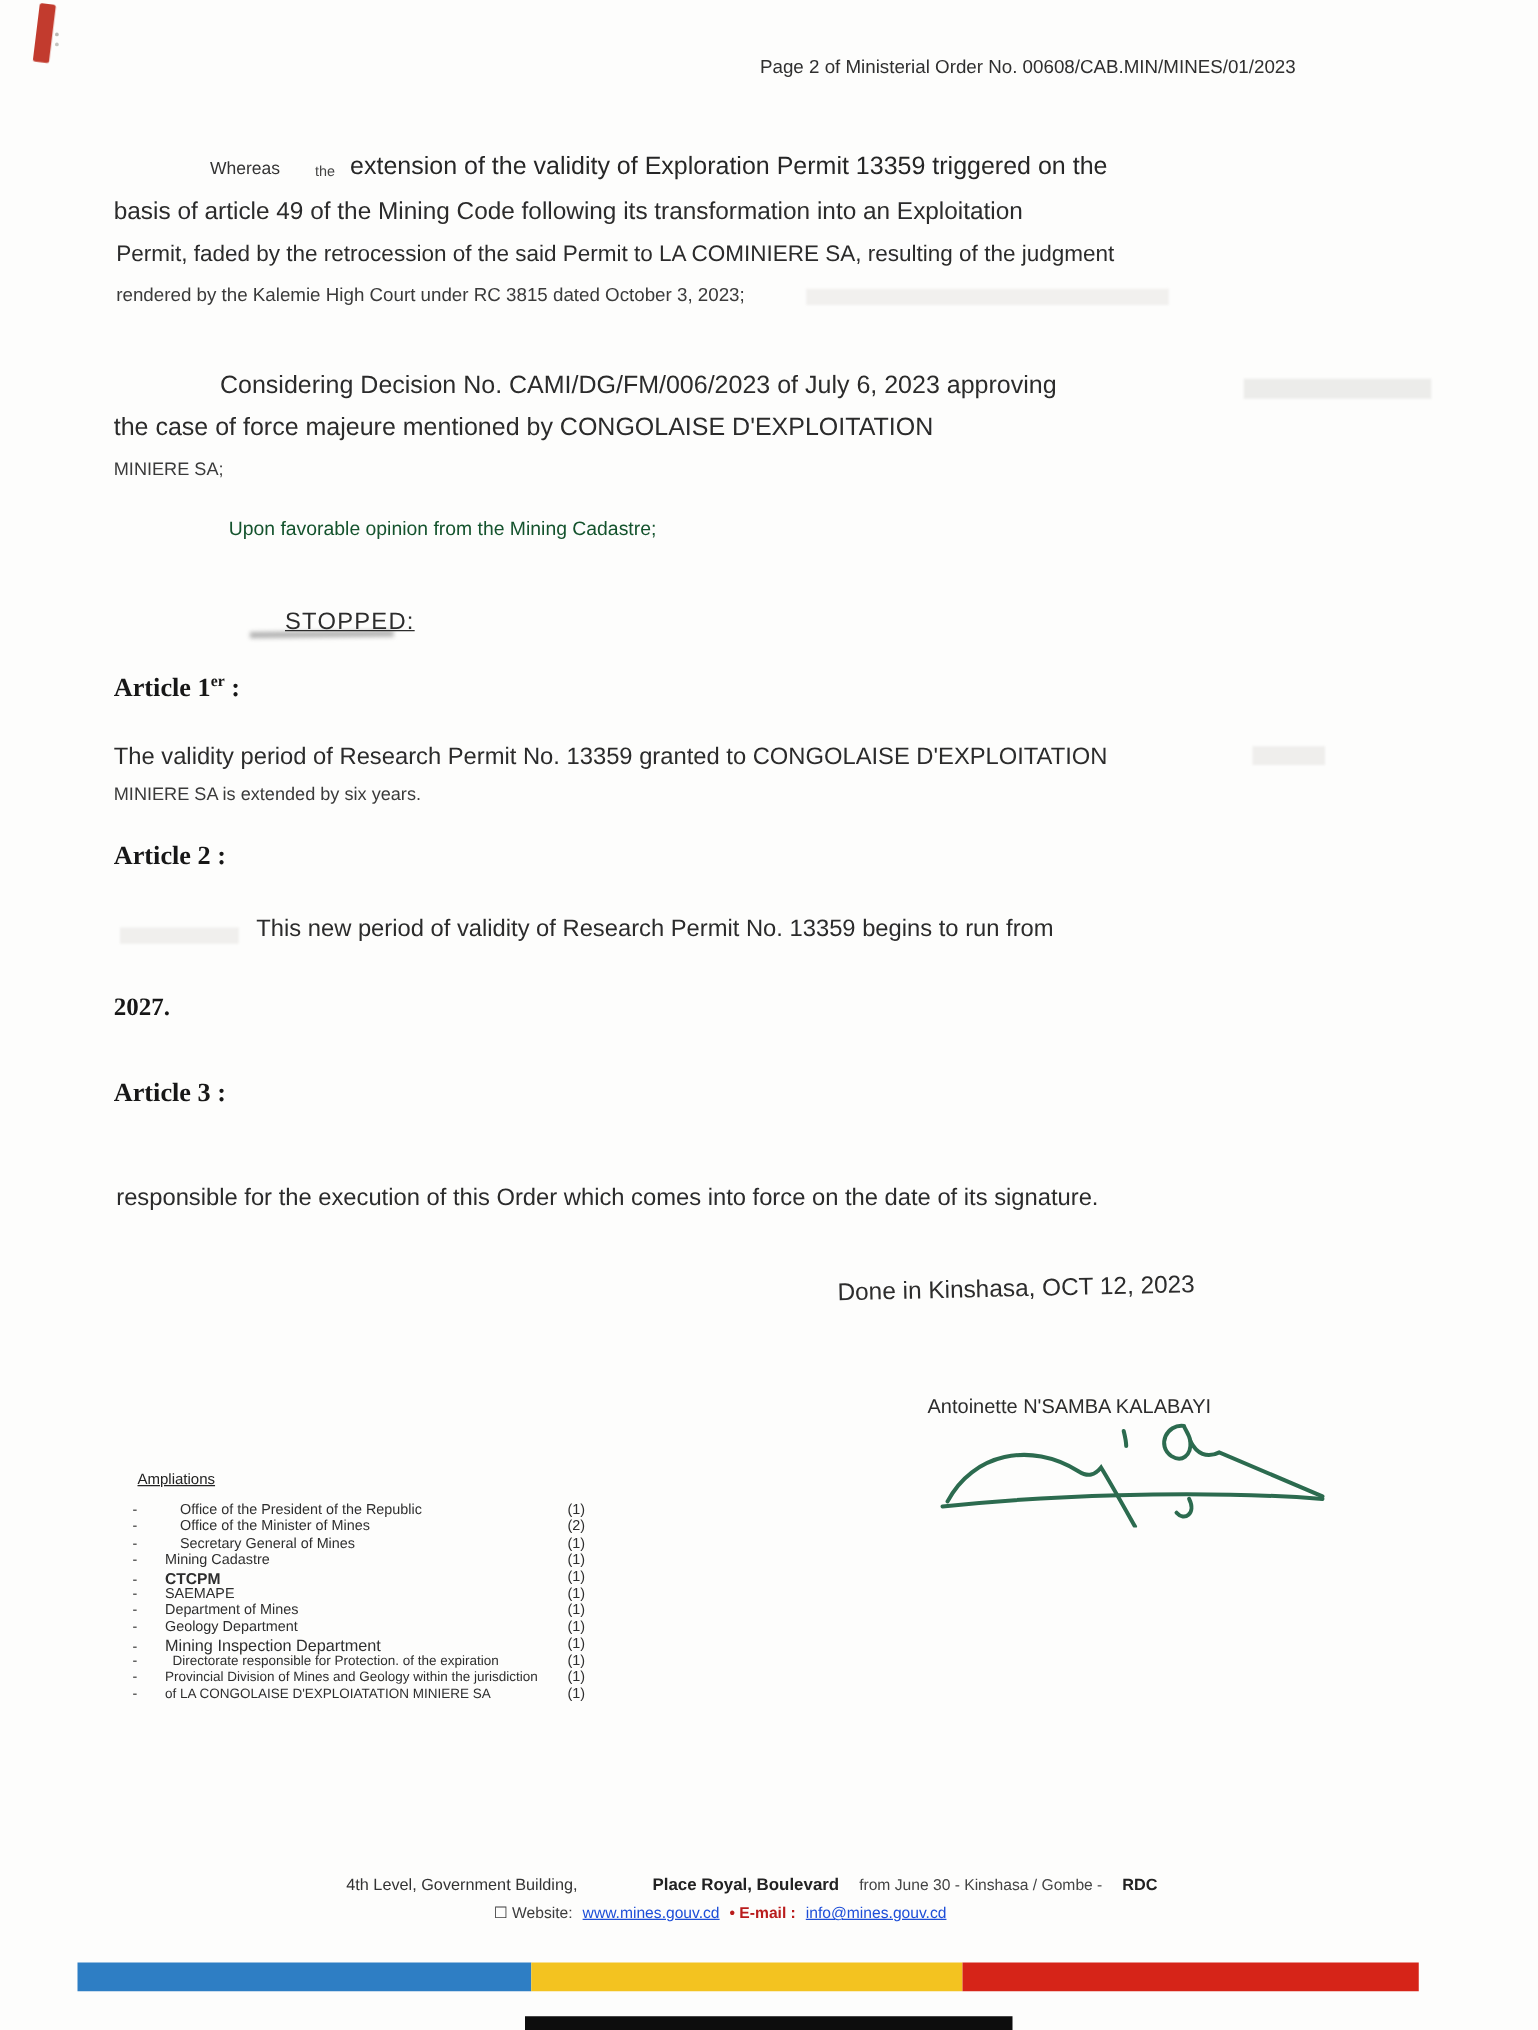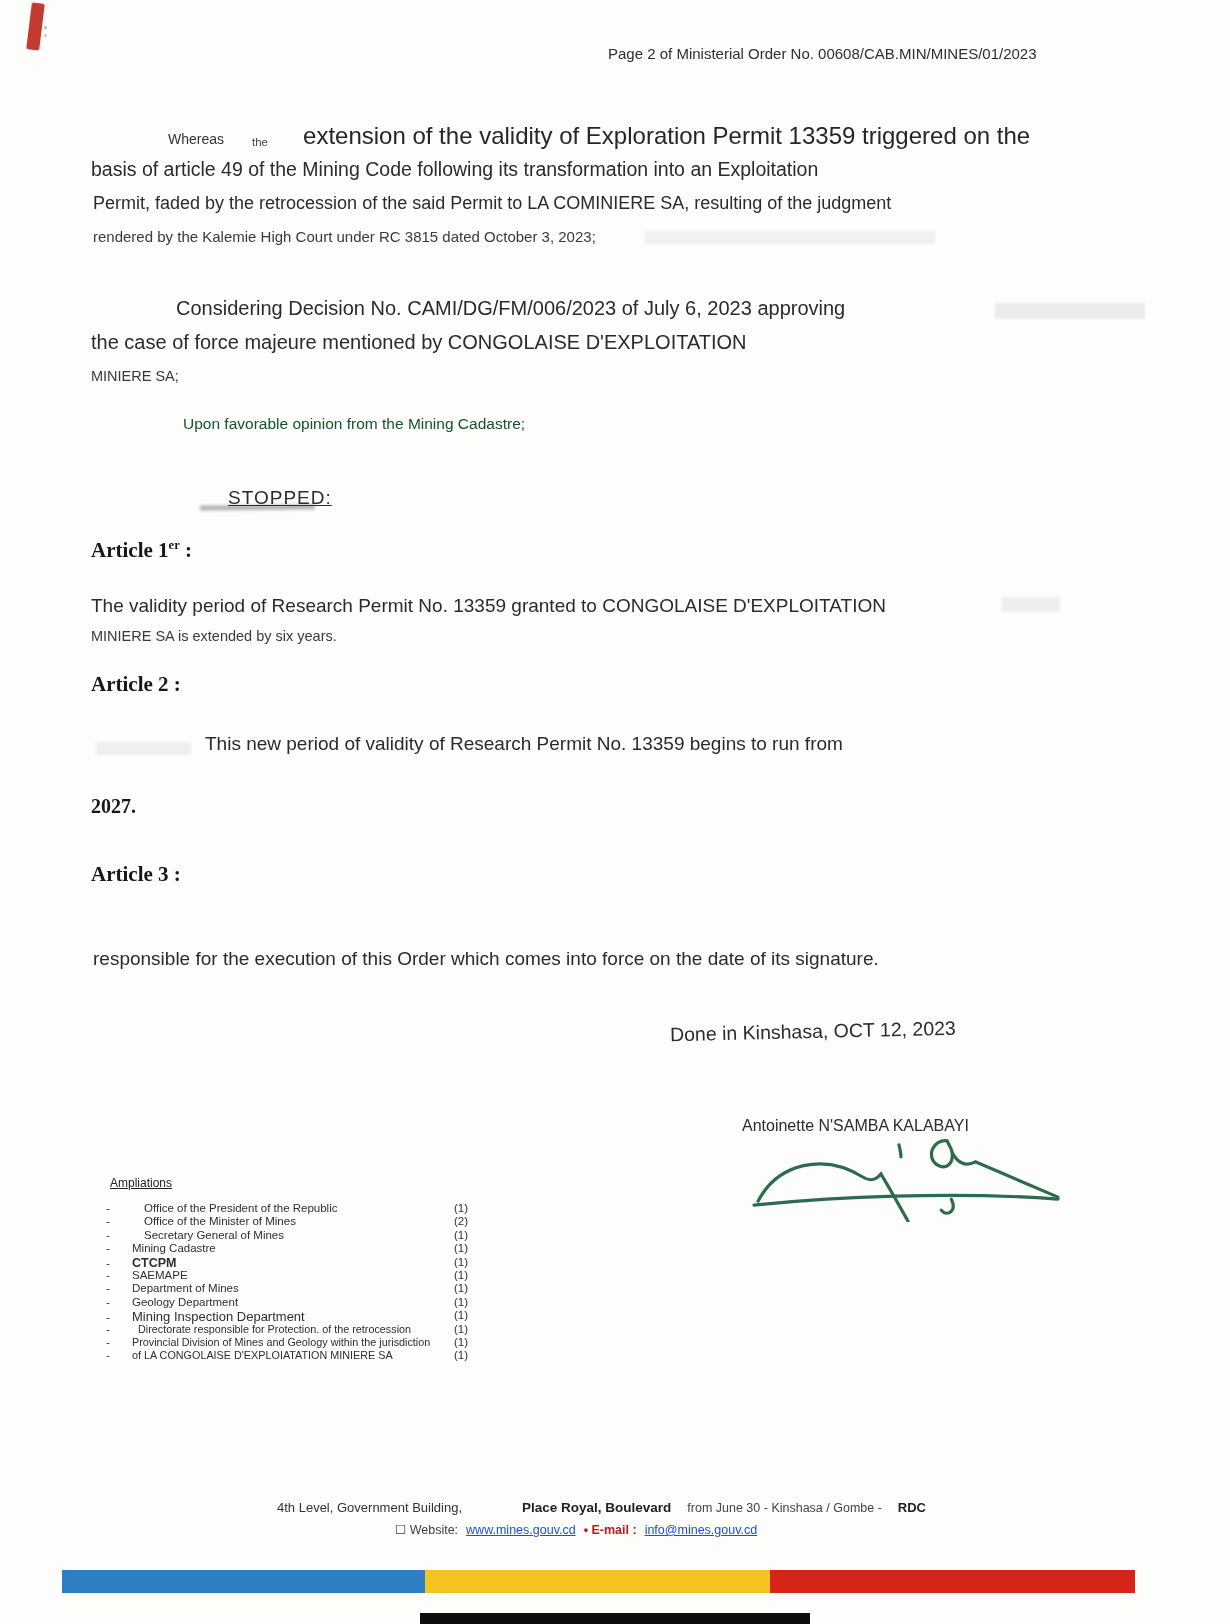--- a/index.html
+++ b/index.html
@@ -36,21 +36,21 @@
   <div class="smudge" style="left:44px;top:26px;width:3px;height:3px;background:#b9b9b4;border-radius:50%;box-shadow:0 8px 0 #c4c4bf;"></div>
   <div class="smudge" style="left:645px;top:231px;width:290px;height:13px;background:#f1f0ee;filter:blur(1px);"></div>
   <div class="smudge" style="left:995px;top:303px;width:150px;height:16px;background:#ececea;filter:blur(1px);"></div>
   <div class="smudge" style="left:1002px;top:597px;width:58px;height:15px;background:#efeeec;filter:blur(1px);"></div>
   <div class="smudge" style="left:96px;top:742px;width:95px;height:13px;background:#f0efed;filter:blur(1px);"></div>
   <div class="smudge" style="left:200px;top:505px;width:115px;height:5px;background:#777;opacity:.55;filter:blur(1.5px);transform:rotate(-0.6deg);"></div>
 
   <div class="abs" style="left:608px;top:45px;font-size:15px;color:#2f2f2f;">Page 2 of Ministerial Order No. 00608/CAB.MIN/MINES/01/2023</div>
 
   <div class="abs" style="left:168px;top:122px;">
-    <span style="font-size:14px;color:#333;margin-right:28px;">Whereas</span><span style="font-size:11.5px;color:#444;margin-right:35px;position:relative;top:2px;">the</span><span style="font-size:24px;color:#262626;">extension of the validity of Exploration Permit 13359 triggered on the</span>
+    <span style="font-size:14px;color:#333;margin-right:28px;">Whereas</span><span style="font-size:11.5px;color:#444;margin-right:12px;position:relative;top:2px;">the</span><span style="font-size:20px;color:#262626;">extension of the validity of Exploration Permit 13359 triggered on the</span>
   </div>
   <div class="abs scan" style="left:91px;top:158px;font-size:19.5px;">basis of article 49 of the Mining Code following its transformation into an Exploitation</div>
   <div class="abs scan" style="left:93px;top:193px;font-size:18px;">Permit, faded by the retrocession of the said Permit to LA COMINIERE SA, resulting of the judgment</div>
   <div class="abs lt" style="left:93px;top:228px;font-size:15px;">rendered by the Kalemie High Court under RC 3815 dated October 3, 2023;</div>
 
   <div class="abs scan" style="left:176px;top:297px;font-size:20px;">Considering Decision No. CAMI/DG/FM/006/2023 of July 6, 2023 approving</div>
   <div class="abs scan" style="left:91px;top:331px;font-size:20px;">the case of force majeure mentioned by CONGOLAISE D'EXPLOITATION</div>
   <div class="abs lt" style="left:91px;top:368px;font-size:14.5px;">MINIERE SA;</div>
 
   <div class="abs" style="left:183px;top:415px;font-size:15.5px;color:#14532d;">Upon favorable opinion from the Mining Cadastre;</div>
@@ -127,21 +127,21 @@
       <span class="ind-b">Geology Department</span>
       <span class="amp-count">(1)</span>
     </div>
     <div class="amp-row">
       <span class="amp-dash">-</span>
       <span class="ind-b fs-big">Mining Inspection Department</span>
       <span class="amp-count">(1)</span>
     </div>
     <div class="amp-row">
       <span class="amp-dash">-</span>
-      <span class="ind-c fs-sm">Directorate responsible for Protection. of the retrocession</span>
+      <span class="ind-c fs-sm">Directorate responsible for Protection. of the expiration</span>
       <span class="amp-count">(1)</span>
     </div>
     <div class="amp-row">
       <span class="amp-dash">-</span>
       <span class="ind-b fs-sm">Provincial Division of Mines and Geology within the jurisdiction</span>
       <span class="amp-count">(1)</span>
     </div>
     <div class="amp-row">
       <span class="amp-dash">-</span>
       <span class="ind-b fs-sm">of LA CONGOLAISE D'EXPLOIATATION MINIERE SA</span>

